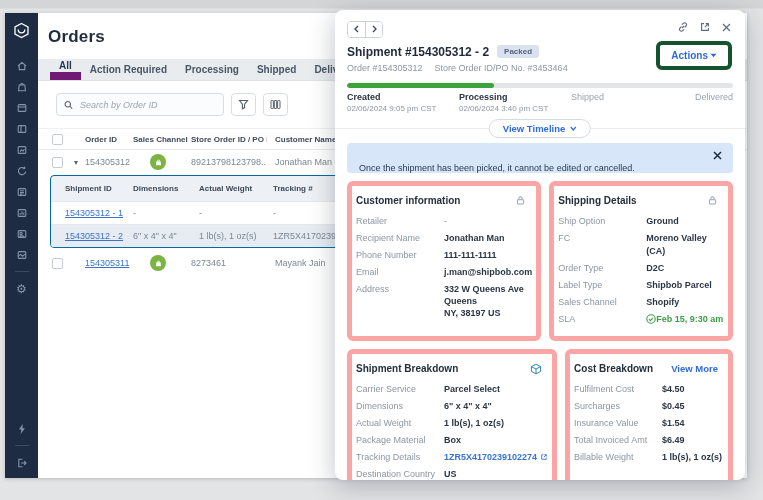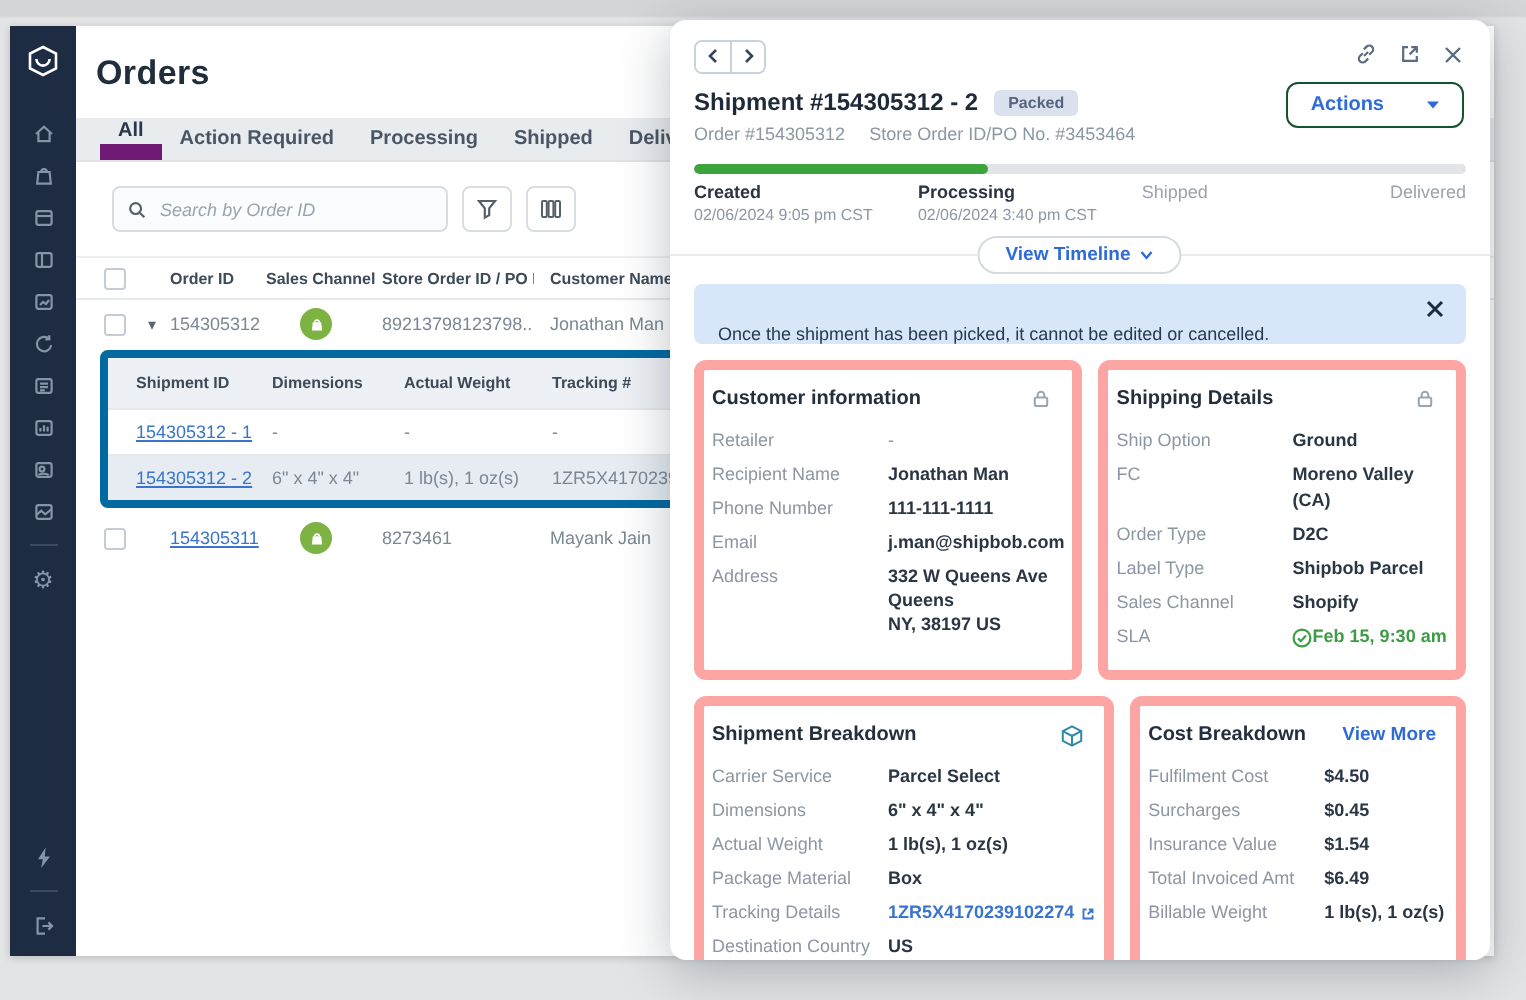--- a/index.html
+++ b/index.html
@@ -49,21 +49,21 @@
   .cb { display:block; width:11px; height:11px; border:1px solid #c4cbd4; border-radius:2px; background:#fff; }
   .c-chev { width:11px; flex:none; color:#5a6875; font-size:8px; }
   .c-id { width:48px; flex:none; }
   .c-chan { width:50px; flex:none; text-align:center; }
   .c-store { width:84px; flex:none; padding-left:8px; overflow:hidden; }
   .c-cust { width:120px; flex:none; padding-left:8px; overflow:hidden; }
   .link { color:#3a74cc; text-decoration:underline; cursor:pointer; }
   .shopbadge { display:inline-flex; width:16px; height:16px; border-radius:50%; background:#7db343;
     align-items:center; justify-content:center; vertical-align:middle; }
   
-  .subpanel { margin-left:12px; width:505px; background:#edf0f4; border:4px solid #0369a1; border-radius:4px;
+  .subpanel { margin-left:12px; width:505px; background:#edf0f4; border:1px solid #0369a1; border-radius:4px;
     overflow:hidden; margin-top:1px; margin-bottom:3px; }
   .sub-thead { display:flex; align-items:center; height:25px; font-size:8px; font-weight:bold; color:#3d4a58; }
   .sub-row { display:flex; align-items:center; height:23px; font-size:9px; color:#7b8794; background:#fff;
     border-top:1px solid #e6e9ec; }
   .sub-row.sel { background:#e7ecf2;justify-content:center; }
   .s-id { width:68px; margin-left:14px; flex:none; }
   .s-dim { width:66px; flex:none; }
   .s-wt { width:74px; flex:none; }
   .s-trk { flex:1; overflow:hidden; }
   
@@ -71,22 +71,22 @@
     border-radius:8px; box-shadow:0 6px 26px rgba(25,35,55,.28); z-index:10; overflow:hidden; }
   .d-head { padding:9px 12px 0; position:relative; }
   .navgroup { display:inline-flex; border:1px solid #c9d2dc; border-radius:4px; overflow:hidden; background:#fff; }
   .navbtn { width:17px; height:15px; display:flex; align-items:center; justify-content:center; cursor:pointer; background:#fff; border:none; padding:0; }
   .navbtn + .navbtn { border-left:1px solid #c9d2dc; }
   .d-utils { position:absolute; right:13px; top:11px; display:flex; gap:10px; align-items:center; }
   .d-utils svg { cursor:pointer; display:block; }
   .d-titlerow { display:flex; align-items:center; gap:8px; margin-top:7px; }
   .d-title { font-size:12px; font-weight:bold; color:#1e2a38; }
   .badge { background:#dbe2ef; color:#56657c; font-size:8px; font-weight:bold; padding:2px 7px; border-radius:3px; }
-  .actions-btn { position:absolute; right:13px; top:31px; border:1px solid #14532d; border-radius:6px; background:#fff;
-    color:#2f6bd8; font-size:10px; font-weight:bold; padding:5px 11px; display:flex; align-items:center; gap:21px; cursor:pointer;
+  .actions-btn { position:absolute; right:13px; top:31px; border:4px solid #14532d; border-radius:6px; background:#fff;
+    color:#2f6bd8; font-size:10px; font-weight:bold; padding:5px 11px; display:flex; align-items:center; gap:2px; cursor:pointer;
     font-family:"Liberation Sans", sans-serif; }
   .d-subtitle { display:flex; gap:12px; margin-top:4px; font-size:9px; color:#8d96a3; }
   .pbar-wrap { padding:0 12px; margin-top:10px; }
   .pbar { height:5px; border-radius:3px; background:#e2e4e7; position:relative; overflow:hidden; }
   .pbar-fill { position:absolute; left:0; top:0; height:100%; background:#3da33d; border-radius:3px; }
   .milestones { position:relative; height:25px; margin-top:4px; font-size:9px; }
   .ms { position:absolute; top:0; }
   .ms .ms-label { font-weight:bold; color:#2b3542; }
   .ms.pending .ms-label { font-weight:normal; color:#9aa3ad; }
   .ms .ms-date { font-size:8px; color:#8d96a3; margin-top:2px; }

